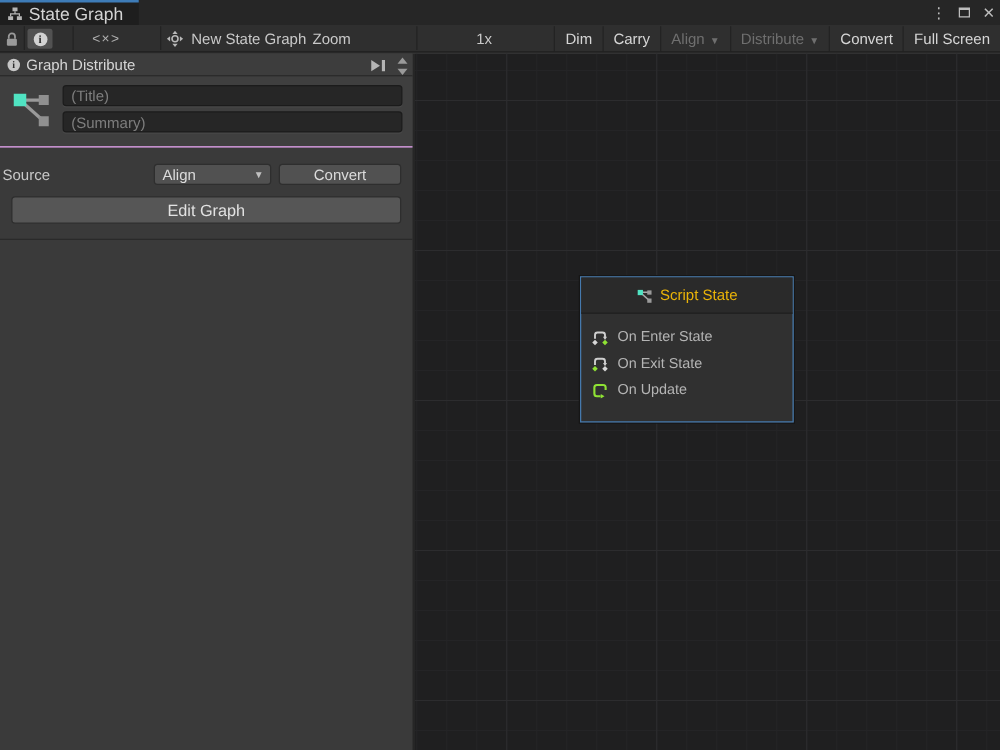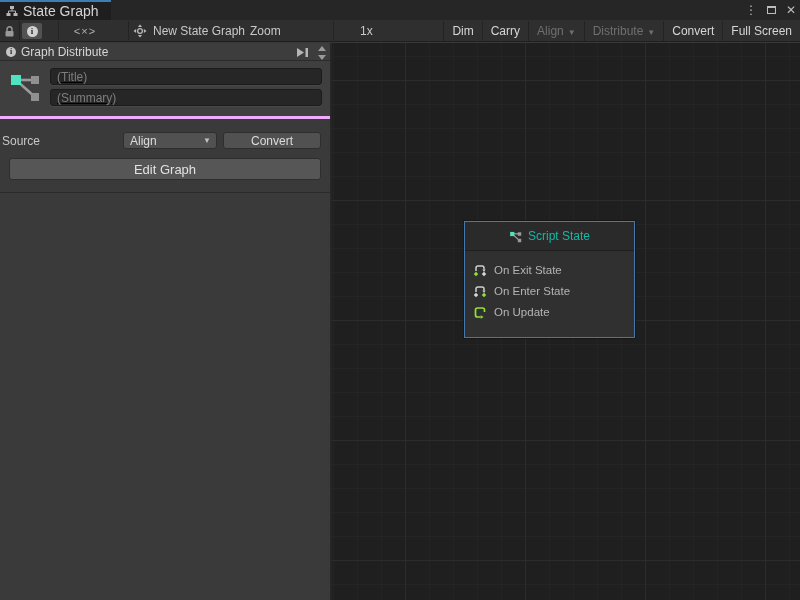--- a/index.html
+++ b/index.html
@@ -23,41 +23,41 @@
   .toolbar .sep { position:absolute; top:1px; bottom:1px; width:1px; background:#232323; }
   .tb-item { position:absolute; top:0; height:22px; display:flex; align-items:center; }
   .info-btn { left:22px; width:20px; height:16px; top:3px; background:#525252; border-radius:2px; justify-content:center; }
   .i-circle { width:11px; height:11px; border-radius:50%; background:#d2d2d2; color:#2c2c2c; font-size:9px; font-weight:bold;
               display:flex; align-items:center; justify-content:center; font-family:"Liberation Serif", serif; }
   .code-glyph { left:68px; width:34px; justify-content:center; color:#b0b0b0; font-size:11px; letter-spacing:1px; }
   .newgraph { left:133px; gap:6px; color:#c9c9c9; }
   .zoom-label { left:250px; color:#c9c9c9; }
   .zoom-track { position:absolute; left:284px; top:31px; width:88px; height:1px; background:#828282; }
   .zoom-handle { position:absolute; left:363px; top:26px; width:11px; height:11px; border-radius:50%; background:#9e9e9e; }
-  .zoom-val { left:360px; color:#c9c9c9; }
+  .zoom-val { left:381px; color:#c9c9c9; }
   .tb-right { position:absolute; right:0; top:0; height:22px; display:flex; align-items:stretch; }
   .tb-btn { display:flex; align-items:center; gap:4px; padding:0 8px; color:#d6d6d6; }
   .tb-btn.disabled { color:#6f6f6f; }
   .tb-btn .dd { font-size:8px; transform:translateY(1px); }
   .vsep { width:1px; background:#232323; margin:1px 0; }
 
   
   .content { position:absolute; top:43px; left:0; right:0; bottom:0; display:flex; }
 
   
   .panel { position:relative; width:332px; background:#3a3a3a; border-right:2px solid #262626; }
   .panel-header { height:18px; background:#3d3d3d; border-bottom:1px solid #2b2b2b; display:flex; align-items:center;
                   gap:5px; padding-left:6px; color:#d6d6d6; font-size:12px; position:relative; }
   .i-circle.sm { width:10px; height:10px; font-size:8px; background:#c6c6c6; }
   .dock-btn { position:absolute; right:20px; top:2px; width:16px; height:14px; display:flex; align-items:center; justify-content:center; }
   .spinner { position:absolute; right:2px; top:-1px; width:12px; display:flex; flex-direction:column; gap:4px; align-items:center; padding-top:4px; }
   .arr-up { width:0; height:0; border-left:4px solid transparent; border-right:4px solid transparent; border-bottom:5px solid #9a9a9a; }
   .arr-dn { width:0; height:0; border-left:4px solid transparent; border-right:4px solid transparent; border-top:5px solid #9a9a9a; }
 
-  .sectionA { background:#3f3f3f; border-bottom:3px solid #f0abfc; padding:7px 8px 8px 8px; display:flex; gap:8px;text-decoration:underline; }
+  .sectionA { background:#3f3f3f; border-bottom:1px solid #f0abfc; padding:7px 8px 8px 8px; display:flex; gap:8px; }
   .big-graph-icon { flex:0 0 34px; padding-top:2px; }
   .fields { flex:1; display:flex; flex-direction:column; gap:4px; }
   .fields input { height:17px; background:#262626; border:1px solid #1b1b1b; border-radius:3px; color:#cfcfcf;
                   font-size:12px; padding:0 6px; outline:none; box-shadow:0 1px 0 rgba(255,255,255,0.05); font-family:inherit; }
   .fields input::placeholder { color:#7e7e7e; }
 
   .source-row { display:flex; align-items:center; margin:13px 9px 0 2px; }
   .source-label { width:121px; color:#c8c8c8; font-size:12px; }
   .dropdown { width:94px; height:17px; background:#515151; border:1px solid #2e2e2e; border-radius:3px;
               display:flex; align-items:center; color:#dcdcdc; font-size:12px; padding:0 5px 0 6px; position:relative; }
@@ -76,21 +76,21 @@
       linear-gradient(to bottom, #2c2c2e 1px, transparent 1px),
       linear-gradient(to right, #242426 1px, transparent 1px),
       linear-gradient(to bottom, #242426 1px, transparent 1px);
     background-size:120px 120px, 120px 120px, 24px 24px, 24px 24px;
     background-position:73px 0, 0 37px, 1px 0, 0 13px;
   }
 
   .node { position:absolute; left:132px; top:178px; width:171px; height:117px;
           background:#303030; border:1px solid #4579ad; box-shadow:0 0 0 1px #161616; }
   .node-header { height:29px; background:#2a2a2a; border-bottom:1px solid #1f1f1f; display:flex;
-                 align-items:center; justify-content:center; gap:6px; color:#14b8a6; font-size:12px; }
+                 align-items:center; justify-content:center; gap:6px; color:#eab308; font-size:12px; }
   .node-body { padding-top:8px; }
   .node-row { height:21px; display:flex; align-items:center; gap:7px; padding-left:8px; color:#b4b4b4; font-size:11.5px; }
   .node-row svg { flex:0 0 14px; }
 </style>
 </head>
 <body>
 
 <div class="window">
 
   <div class="titlebar">
@@ -241,34 +241,34 @@
             <rect x="23" y="23" width="9" height="9" fill="#9a9a9a"></rect>
           </svg>
           <span>Script State</span>
         </div>
         <div class="node-body">
 
           <div class="node-row">
             <svg width="14" height="14" viewBox="0 0 14 14">
               <path d="M3 8 V5 a2 2 0 0 1 2 -2 h4 a2 2 0 0 1 2 2 v1.6" fill="none" stroke="#cfcfcf" stroke-width="1.5"></path>
               <polygon points="9.4,6.4 12.6,6.4 11,9" fill="#cfcfcf"></polygon>
+              <polygon points="3,8.8 5.2,11 3,13.2 0.8,11" fill="#d8d8d8"></polygon>
+              <polygon points="11,8.8 13.2,11 11,13.2 8.8,11" fill="#8fe234"></polygon>
+            </svg>
+            <span>On Enter State</span>
+          </div>
+
+          <div class="node-row">
+            <svg width="14" height="14" viewBox="0 0 14 14">
+              <path d="M3 8 V5 a2 2 0 0 1 2 -2 h4 a2 2 0 0 1 2 2 v1.6" fill="none" stroke="#cfcfcf" stroke-width="1.5"></path>
+              <polygon points="9.4,6.4 12.6,6.4 11,9" fill="#cfcfcf"></polygon>
               <polygon points="3,8.8 5.2,11 3,13.2 0.8,11" fill="#8fe234"></polygon>
               <polygon points="11,8.8 13.2,11 11,13.2 8.8,11" fill="#d8d8d8"></polygon>
             </svg>
             <span>On Exit State</span>
-          </div>
-
-          <div class="node-row">
-            <svg width="14" height="14" viewBox="0 0 14 14">
-              <path d="M3 8 V5 a2 2 0 0 1 2 -2 h4 a2 2 0 0 1 2 2 v1.6" fill="none" stroke="#cfcfcf" stroke-width="1.5"></path>
-              <polygon points="9.4,6.4 12.6,6.4 11,9" fill="#cfcfcf"></polygon>
-              <polygon points="3,8.8 5.2,11 3,13.2 0.8,11" fill="#d8d8d8"></polygon>
-              <polygon points="11,8.8 13.2,11 11,13.2 8.8,11" fill="#8fe234"></polygon>
-            </svg>
-            <span>On Enter State</span>
           </div>
 
           <div class="node-row">
             <svg width="14" height="14" viewBox="0 0 14 14">
               <path d="M11.5 7 V5 a2 2 0 0 0 -2 -2 h-5 a2 2 0 0 0 -2 2 v5 a2 2 0 0 0 2 2 h3" fill="none" stroke="#8fe234" stroke-width="1.7"></path>
               <polygon points="7.6,10.2 7.6,13.8 10.6,12" fill="#8fe234"></polygon>
             </svg>
             <span>On Update</span>
           </div>
 

